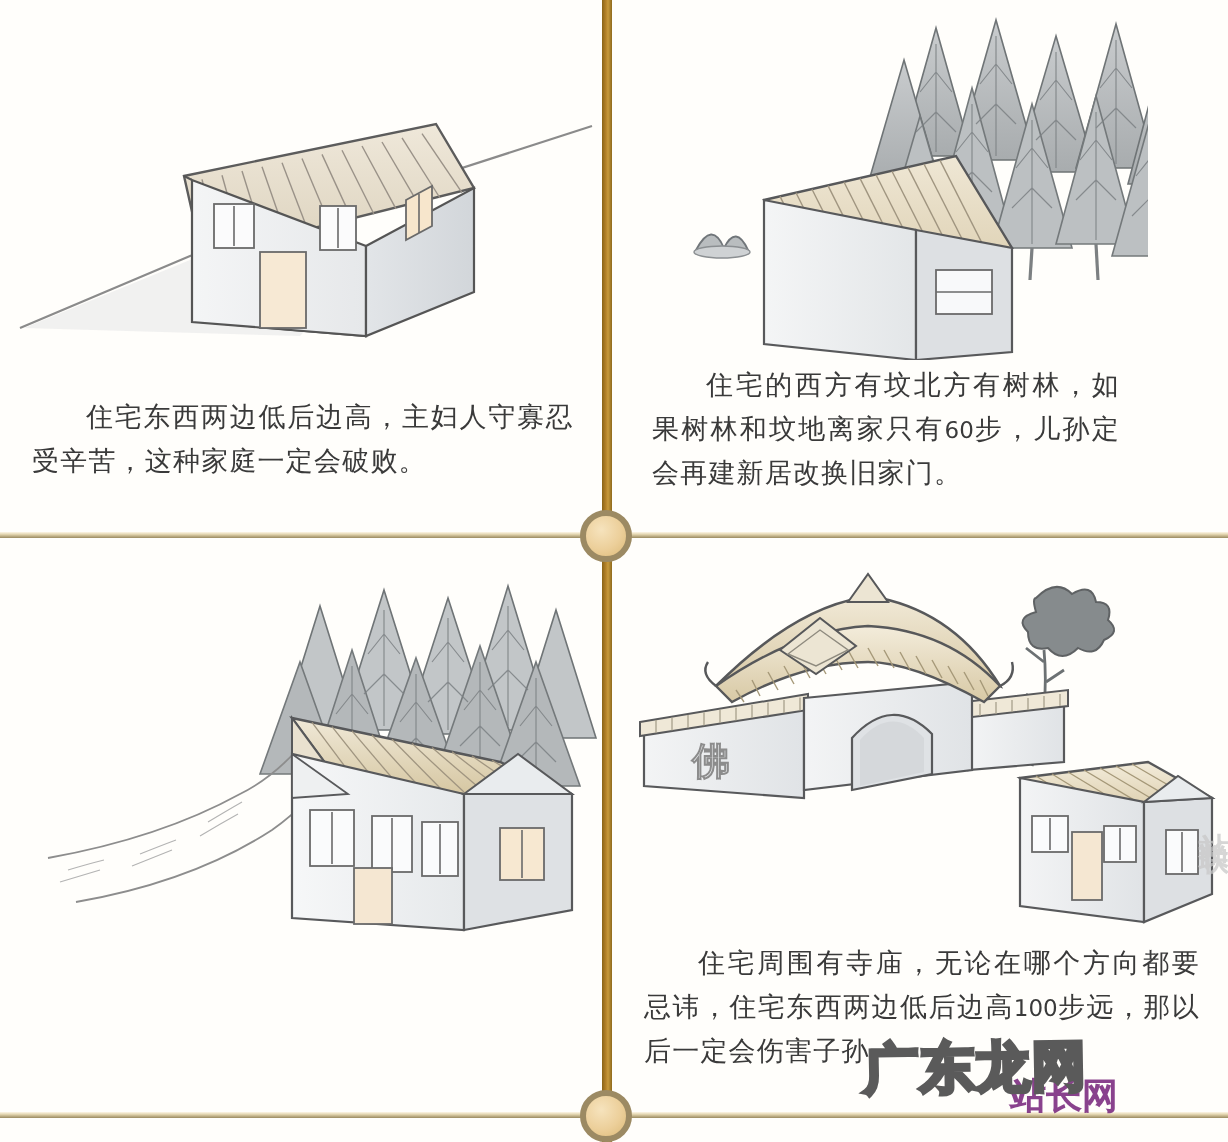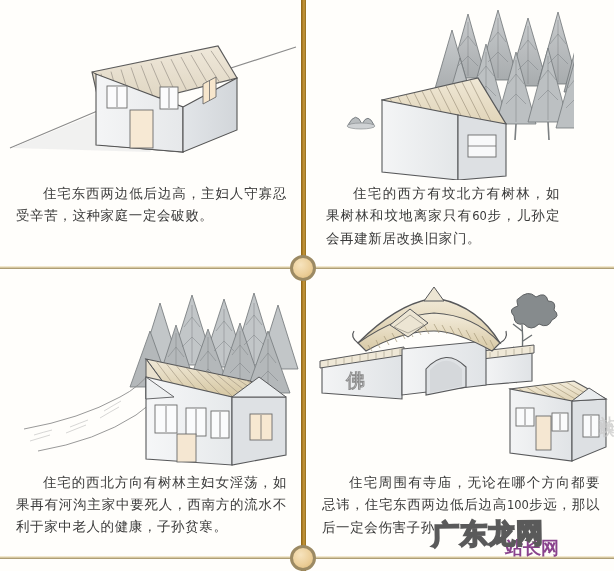--- a/index.html
+++ b/index.html
@@ -54,21 +54,21 @@
   }
   .node.mid  { left: 290px; top: 255px; }
   .node.bot  { left: 290px; top: 545px; }
 
   
   .quad {
     position: absolute;
     box-sizing: border-box;
     overflow: hidden;
   }
-  .q1 { left: 0;     top: 0;    width: 301px; height: 266px; }
+  .q1 { left: 0;     top: 16px;    width: 301px; height: 266px; }
   .q2 { left: 310px; top: 0;    width: 264px; height: 266px; }
   .q3 { left: 0;     top: 269px;width: 301px; height: 287px; }
   .q4 { left: 306px; top: 269px;width: 308px; height: 287px; }
 
   .art {
     position: relative;
     width: 100%;
   }
   .q1 .art, .q2 .art { height: 180px; }
   .q3 .art, .q4 .art { height: 200px; }
@@ -363,21 +363,20 @@
         <line x1="196" y1="140" x2="196" y2="166" stroke="#6a6a6a" stroke-width=".8"></line>
         <rect x="211" y="142" width="18" height="27" fill="#fafbfc" stroke="#6a6a6a" stroke-width=".9"></rect>
         <line x1="220" y1="143" x2="220" y2="168" stroke="#6a6a6a" stroke-width=".8"></line>
 
         <rect x="177" y="165" width="19" height="28" fill="#f5e7d2" stroke="#6a6a6a" stroke-width=".9"></rect>
 
         <rect x="250" y="145" width="22" height="26" fill="#f7e8d1" stroke="#6a6a6a" stroke-width=".9"></rect>
         <line x1="261" y1="146" x2="261" y2="170" stroke="#6a6a6a" stroke-width=".8"></line>
       </svg>
     </div>
-    <div class="caption">住宅的西北方向有树林主妇女淫荡，如果再有河沟主家中要死人，西南方的流水不利于家中老人的健康，子孙贫寒。</div>
   </div>
 
   <div class="quad q4">
     <div class="art">
       <svg viewBox="0 0 308 200" width="308" height="200" aria-hidden="true">
         <defs>
           <linearGradient id="roof4" x1="0" y1="0" x2="0" y2="1">
             <stop offset="0%" stop-color="#f3ecdb"></stop>
               <stop offset="100%" stop-color="#d8c9a5"></stop>
           </linearGradient>

